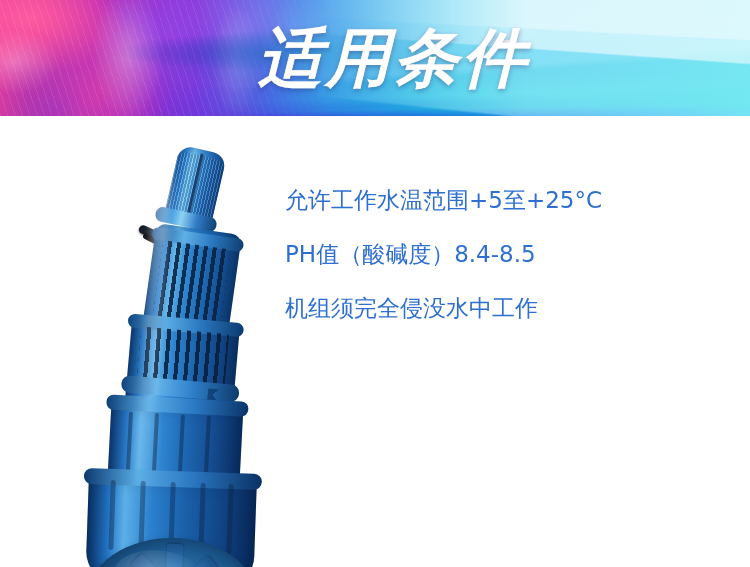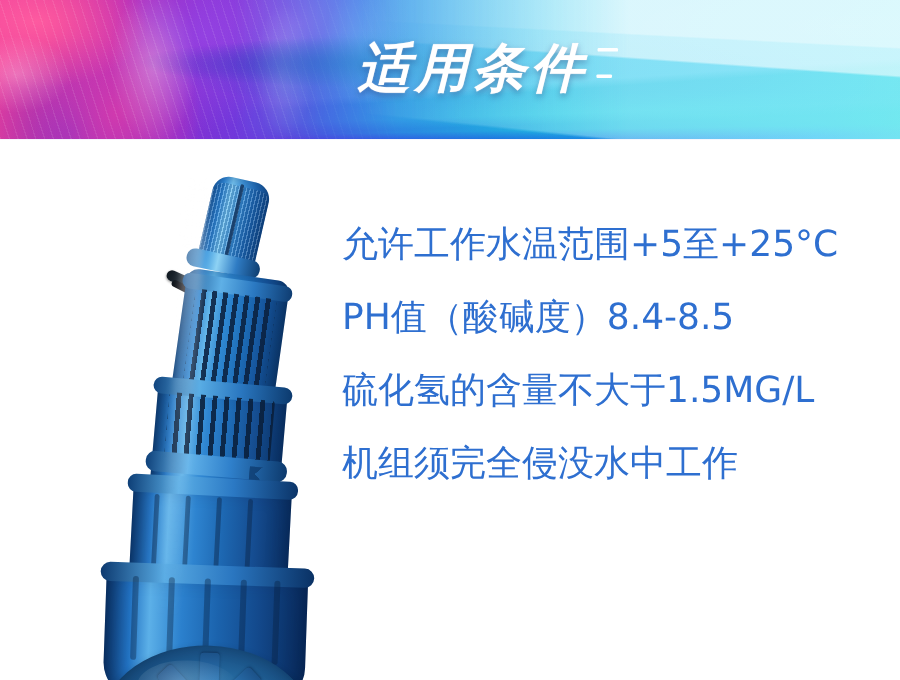--- a/index.html
+++ b/index.html
@@ -94,21 +94,21 @@
   .dash.d1{left:498px;top:40px;width:17px;}
   .dash.d2{left:497px;top:62px;width:13px;}
 
   .banner-title{
     position:absolute;left:0;top:0;width:750px;height:116px;
     display:flex;align-items:center;justify-content:center;
     padding-left:38px;box-sizing:border-box;
   }
   .banner-title span{
     color:#ffffff;
-    font-size:44px;
+    font-size:64px;
     font-weight:bold;
     font-style:italic;
     letter-spacing:4px;
     line-height:1;
     text-shadow:0 2px 5px rgba(20,20,90,.35), 0 0 1px rgba(255,255,255,.9);
     font-family:"DejaVu Sans","Liberation Sans",sans-serif;
   }
 
   
   .content{position:absolute;left:0;top:116px;width:750px;height:451px;background:#fff;}
@@ -300,21 +300,21 @@
     filter:blur(3px);
     pointer-events:none;
   }
 
   
   .spec-list{
     position:absolute;left:285px;top:73px;width:440px;
   }
   .spec-line{
     color:#2e6fd0;
-    font-size:30px;
+    font-size:23px;
     line-height:1;
     margin-bottom:31px;
     white-space:nowrap;
     font-family:"DejaVu Sans","Liberation Sans",sans-serif;
   }
   .spec-line:last-child{margin-bottom:16px;}
 </style>
 </head>
 <body>
 
@@ -394,18 +394,17 @@
           <div class="shine"></div>
         </div>
 
         <div class="gloss"></div>
       </div>
     </div>
 
     <div class="spec-list">
       <div class="spec-line">允许工作水温范围+5至+25°C</div>
       <div class="spec-line">PH值（酸碱度）8.4-8.5</div>
-      <div class="spec-line">硫化氢的含量不大于1.5MG/L</div>
       <div class="spec-line">机组须完全侵没水中工作</div>
     </div>
 
   </div>
 </div>
 
 </body></html>

